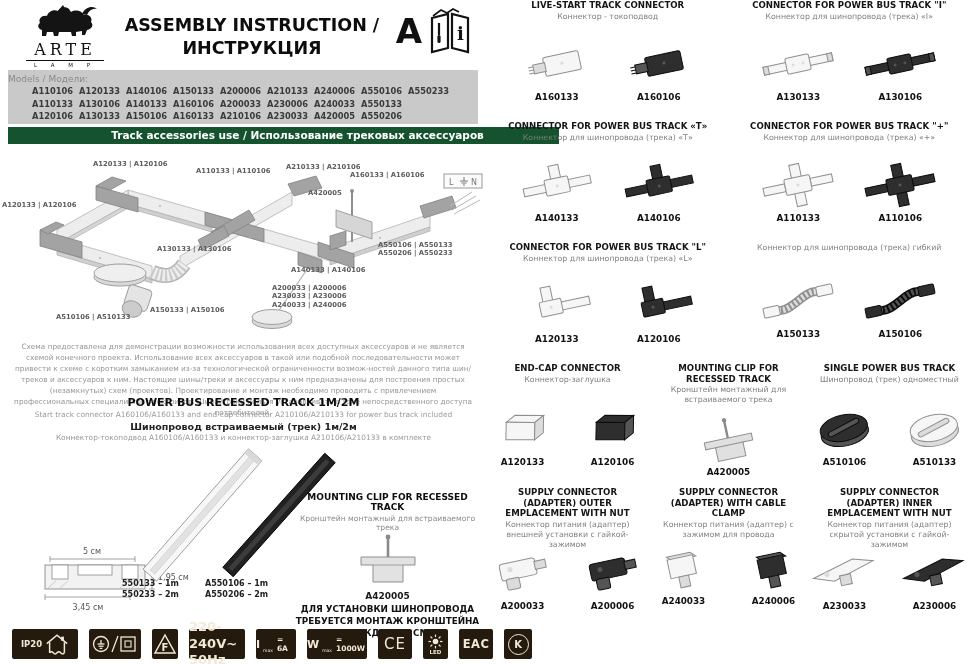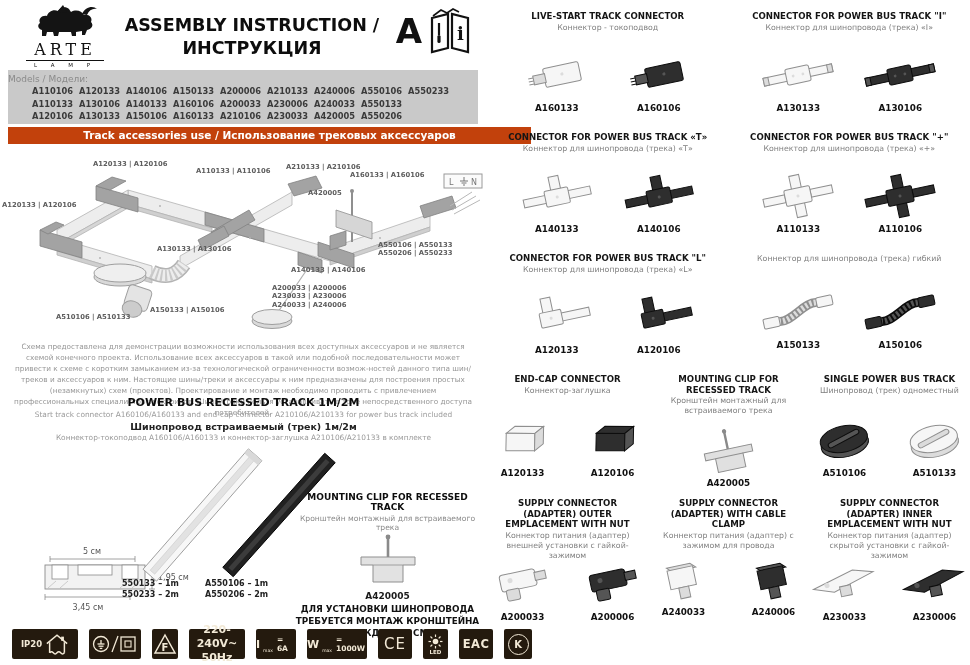--- a/index.html
+++ b/index.html
@@ -15,22 +15,22 @@
   .manual{position:absolute;right:14px;top:8px;display:flex;align-items:center;gap:5px;}
   .manual-a{font-size:34px;font-weight:bold;color:#111;line-height:1;}
 
   
   .models{position:absolute;left:8px;top:70px;width:470px;height:54px;background:#c9c9c9;}
   .models-label{text-align:left;font-size:9px;color:#8b8b8b;padding:4px 0 2px;}
   .models-grid{padding-left:24px;}
   .models-row{display:flex;height:12.5px;}
   .model-cell{width:47px;font-size:8.3px;font-weight:bold;color:#3a3a3a;}
 
-  .bar{position:absolute;left:8px;top:127px;width:523px;height:17px;background:#c2410c;color:#ffffff;
-       font-size:10.5px;font-weight:bold;text-align:center;line-height:17px;}
+  .bar{position:absolute;left:8px;top:127px;width:523px;height:17px;background:#14532d;color:#ffffff;
+       font-size:10.5px;font-weight:bold;text-align:center;line-height:17px;padding-left:28px;}
 
   
   .diagram{position:absolute;left:0;top:146px;width:487px;height:194px;}
   .diagram svg{position:absolute;left:0;top:0;}
   .diagram-labels{position:absolute;left:0;top:0;width:100%;height:100%;}
   .diagram-label{position:absolute;font-size:6.8px;font-weight:bold;color:#5d5d5d;white-space:pre-line;line-height:1.25;}
 
   .disclaimer{position:absolute;left:14px;top:342px;width:458px;font-size:7.3px;color:#969696;
               text-align:center;line-height:1.5;}
 
@@ -52,35 +52,35 @@
   .clip-note{font-size:8.8px;font-weight:bold;line-height:1.35;margin-top:3px;white-space:pre-line;color:#111;}
 
   
   .badges{position:absolute;left:12px;top:629px;width:468px;display:flex;align-items:center;gap:11px;}
   .badge{background:#241a0e;color:#f2e9d6;height:30px;border-radius:2px;display:flex;
          align-items:center;justify-content:center;gap:3px;flex:none;}
   .badge svg{display:block;}
   .b-ip{width:66px;font-size:8.5px;font-weight:bold;}
   .b-class{width:52px;}
   .b-f{width:26px;}
-  .b-volt{width:56px;font-size:11px;font-weight:bold;text-align:center;line-height:1.3;}
+  .b-volt{width:56px;font-size:13px;font-weight:bold;line-height:1.3;}
   .b-cur{width:40px;}.b-pow{width:60px;}
   .sym{font-size:11px;font-weight:bold;}
   .sub{font-size:4.5px;align-self:flex-end;margin:0 1px 6px 0;}
   .val{font-size:7.5px;font-weight:bold;}
   .b-ce{width:34px;font-size:15px;letter-spacing:1px;}
   .b-led{width:25px;flex-direction:column;gap:0;font-size:5.5px;font-weight:bold;}
   .b-eac{width:34px;font-size:11.5px;font-weight:bold;letter-spacing:0.5px;}
   .b-k{width:28px;}
   .kc{border:1.5px solid #f2e9d6;border-radius:50%;width:19px;height:19px;display:flex;align-items:center;
       justify-content:center;font-size:10px;font-weight:bold;}
 
   
   .catalog{position:absolute;left:487px;top:0;width:483px;height:470px;box-sizing:border-box;
-           padding-top:11px;display:flex;flex-wrap:wrap;align-content:flex-start;}
+           display:flex;flex-wrap:wrap;align-content:flex-start;}
   .cat-section{box-sizing:border-box;display:flex;flex-direction:column;text-align:center;padding:0 8px;}
   .cat-section.half{width:50%;height:121px;}
   .cat-section.third{width:33.333%;height:124px;}
   .cat-title{font-size:8.6px;font-weight:bold;color:#151515;line-height:1.25;}
   .cat-subtitle{font-size:7.8px;color:#7e7e7e;line-height:1.25;margin-top:1px;}
   .cat-items{flex:1;display:flex;align-items:center;justify-content:center;gap:24px;padding-top:1px;}
   .third .cat-items{gap:12px;}
   .cat-item{display:flex;flex-direction:column;align-items:center;}
   .cat-model{font-size:8.8px;font-weight:bold;color:#111;margin-top:1px;}
 </style>

